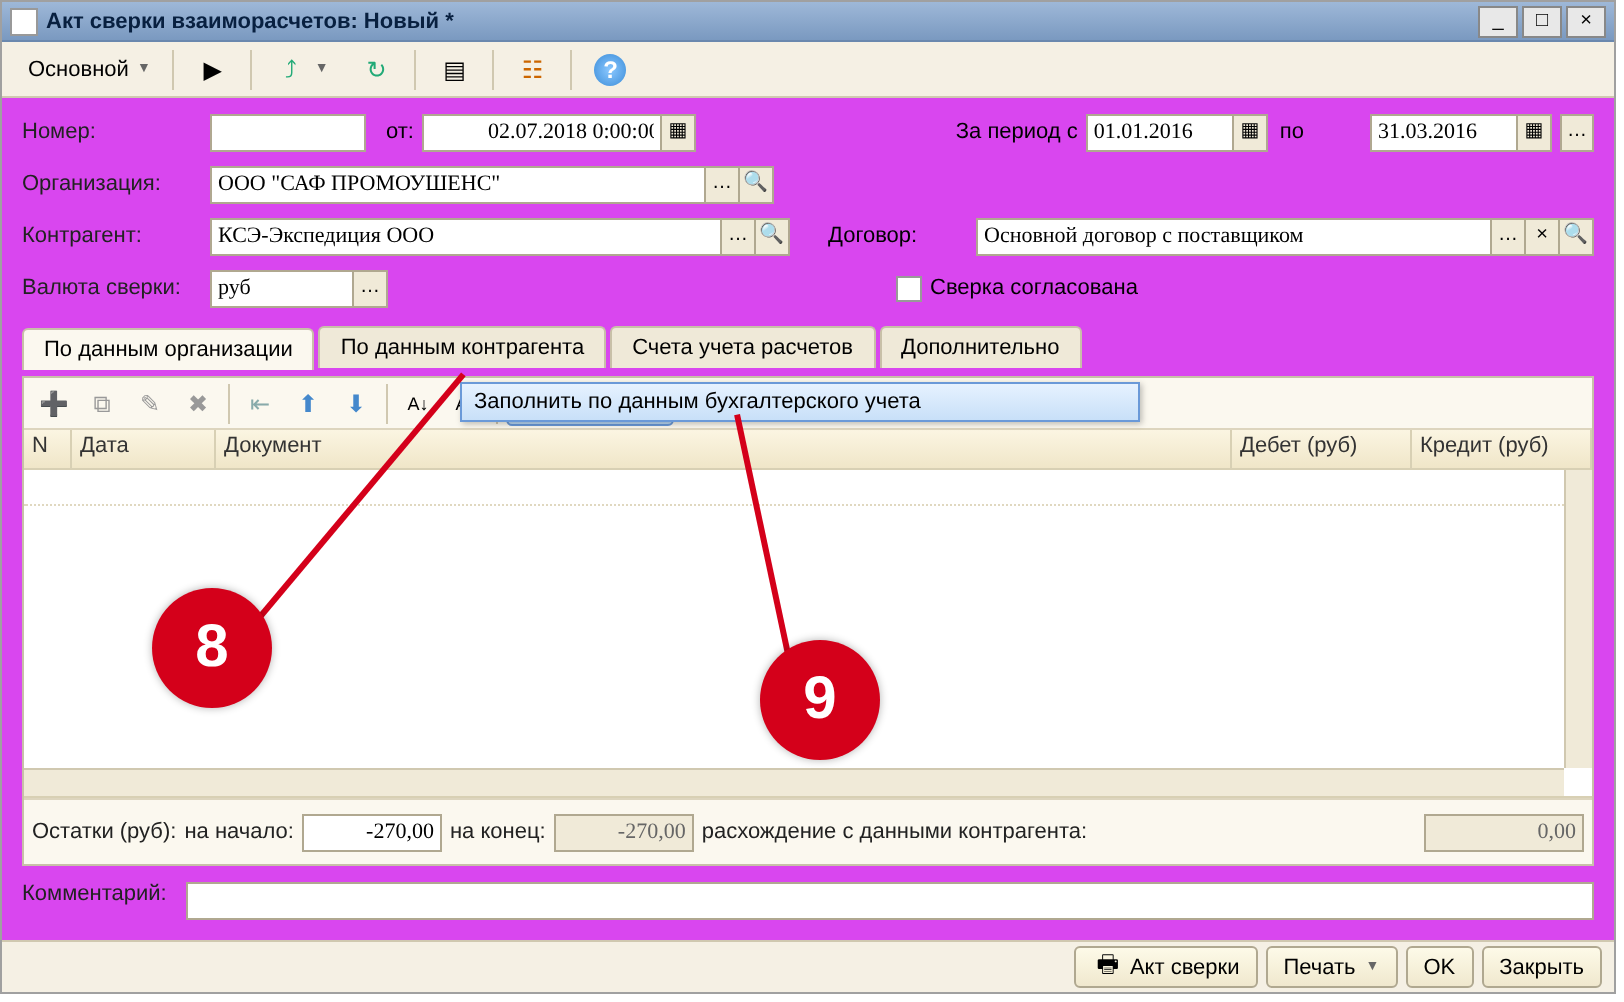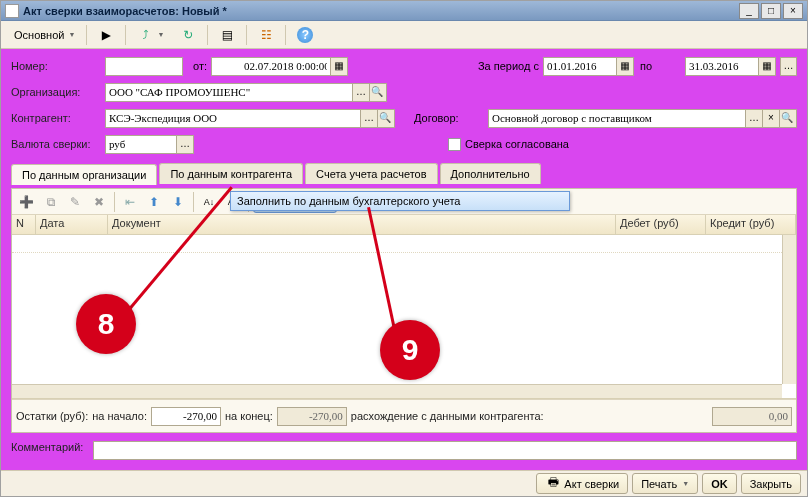--- a/index.html
+++ b/index.html
@@ -39,21 +39,21 @@
   .scrollbar-v { position:absolute; right:0; top:0; bottom:14px; width:14px; background:#f0ead8; border-left:1px solid #d0c8b0; }
   .scrollbar-h { position:absolute; left:0; right:14px; bottom:0; height:14px; background:#f0ead8; border-top:1px solid #d0c8b0; }
   .balances { height:24px; display:flex; align-items:center; gap:4px; padding:16px 4px; border-top:1px solid #ddd5be; }
   .bal-lbl { color:#222; }
   .bal-input { height:19px; background:#fff; border:1px solid #b0a890; text-align:right; padding:1px 3px; font:11px Tahoma; }
   .bal-input.ro { background:#f0ead8; color:#666; }
   .comment-row { display:flex; gap:6px; padding:4px 0; }
   .comment-row .input { flex:1; }
   .statusbar { height:26px; border-top:1px solid #d0c8b0; display:flex; align-items:center; justify-content:flex-end; gap:4px; padding:0 6px; background:#f5f0e4; }
   .sbtn { height:21px; padding:0 8px; border:1px solid #b0a890; border-radius:3px; background:linear-gradient(#fdfae8,#f0e8ce); cursor:pointer; display:flex; align-items:center; gap:3px; }
-  .sbtn.primary { font-weight:bold; }
+  .sbtn.primary { font-weight:normal; }
   .callout { position:absolute; width:60px; height:60px; border-radius:50%; background:#d4001a; display:flex; align-items:center; justify-content:center; color:#fff; font-size:30px; font-weight:bold; z-index:10; box-shadow:0 0 4px rgba(0,0,0,.3); }
   .callout-line { position:absolute; background:#d4001a; z-index:9; transform-origin: 0 0; height:3px; }
   .help-icon { background:radial-gradient(#8bc8ff,#3a8cd8); color:#fff; border-radius:50%; width:16px; height:16px; line-height:16px; text-align:center; font-weight:bold; }
 </style>
 </head>
 <body>
 
 <div class="window">
 
   <div class="titlebar">

